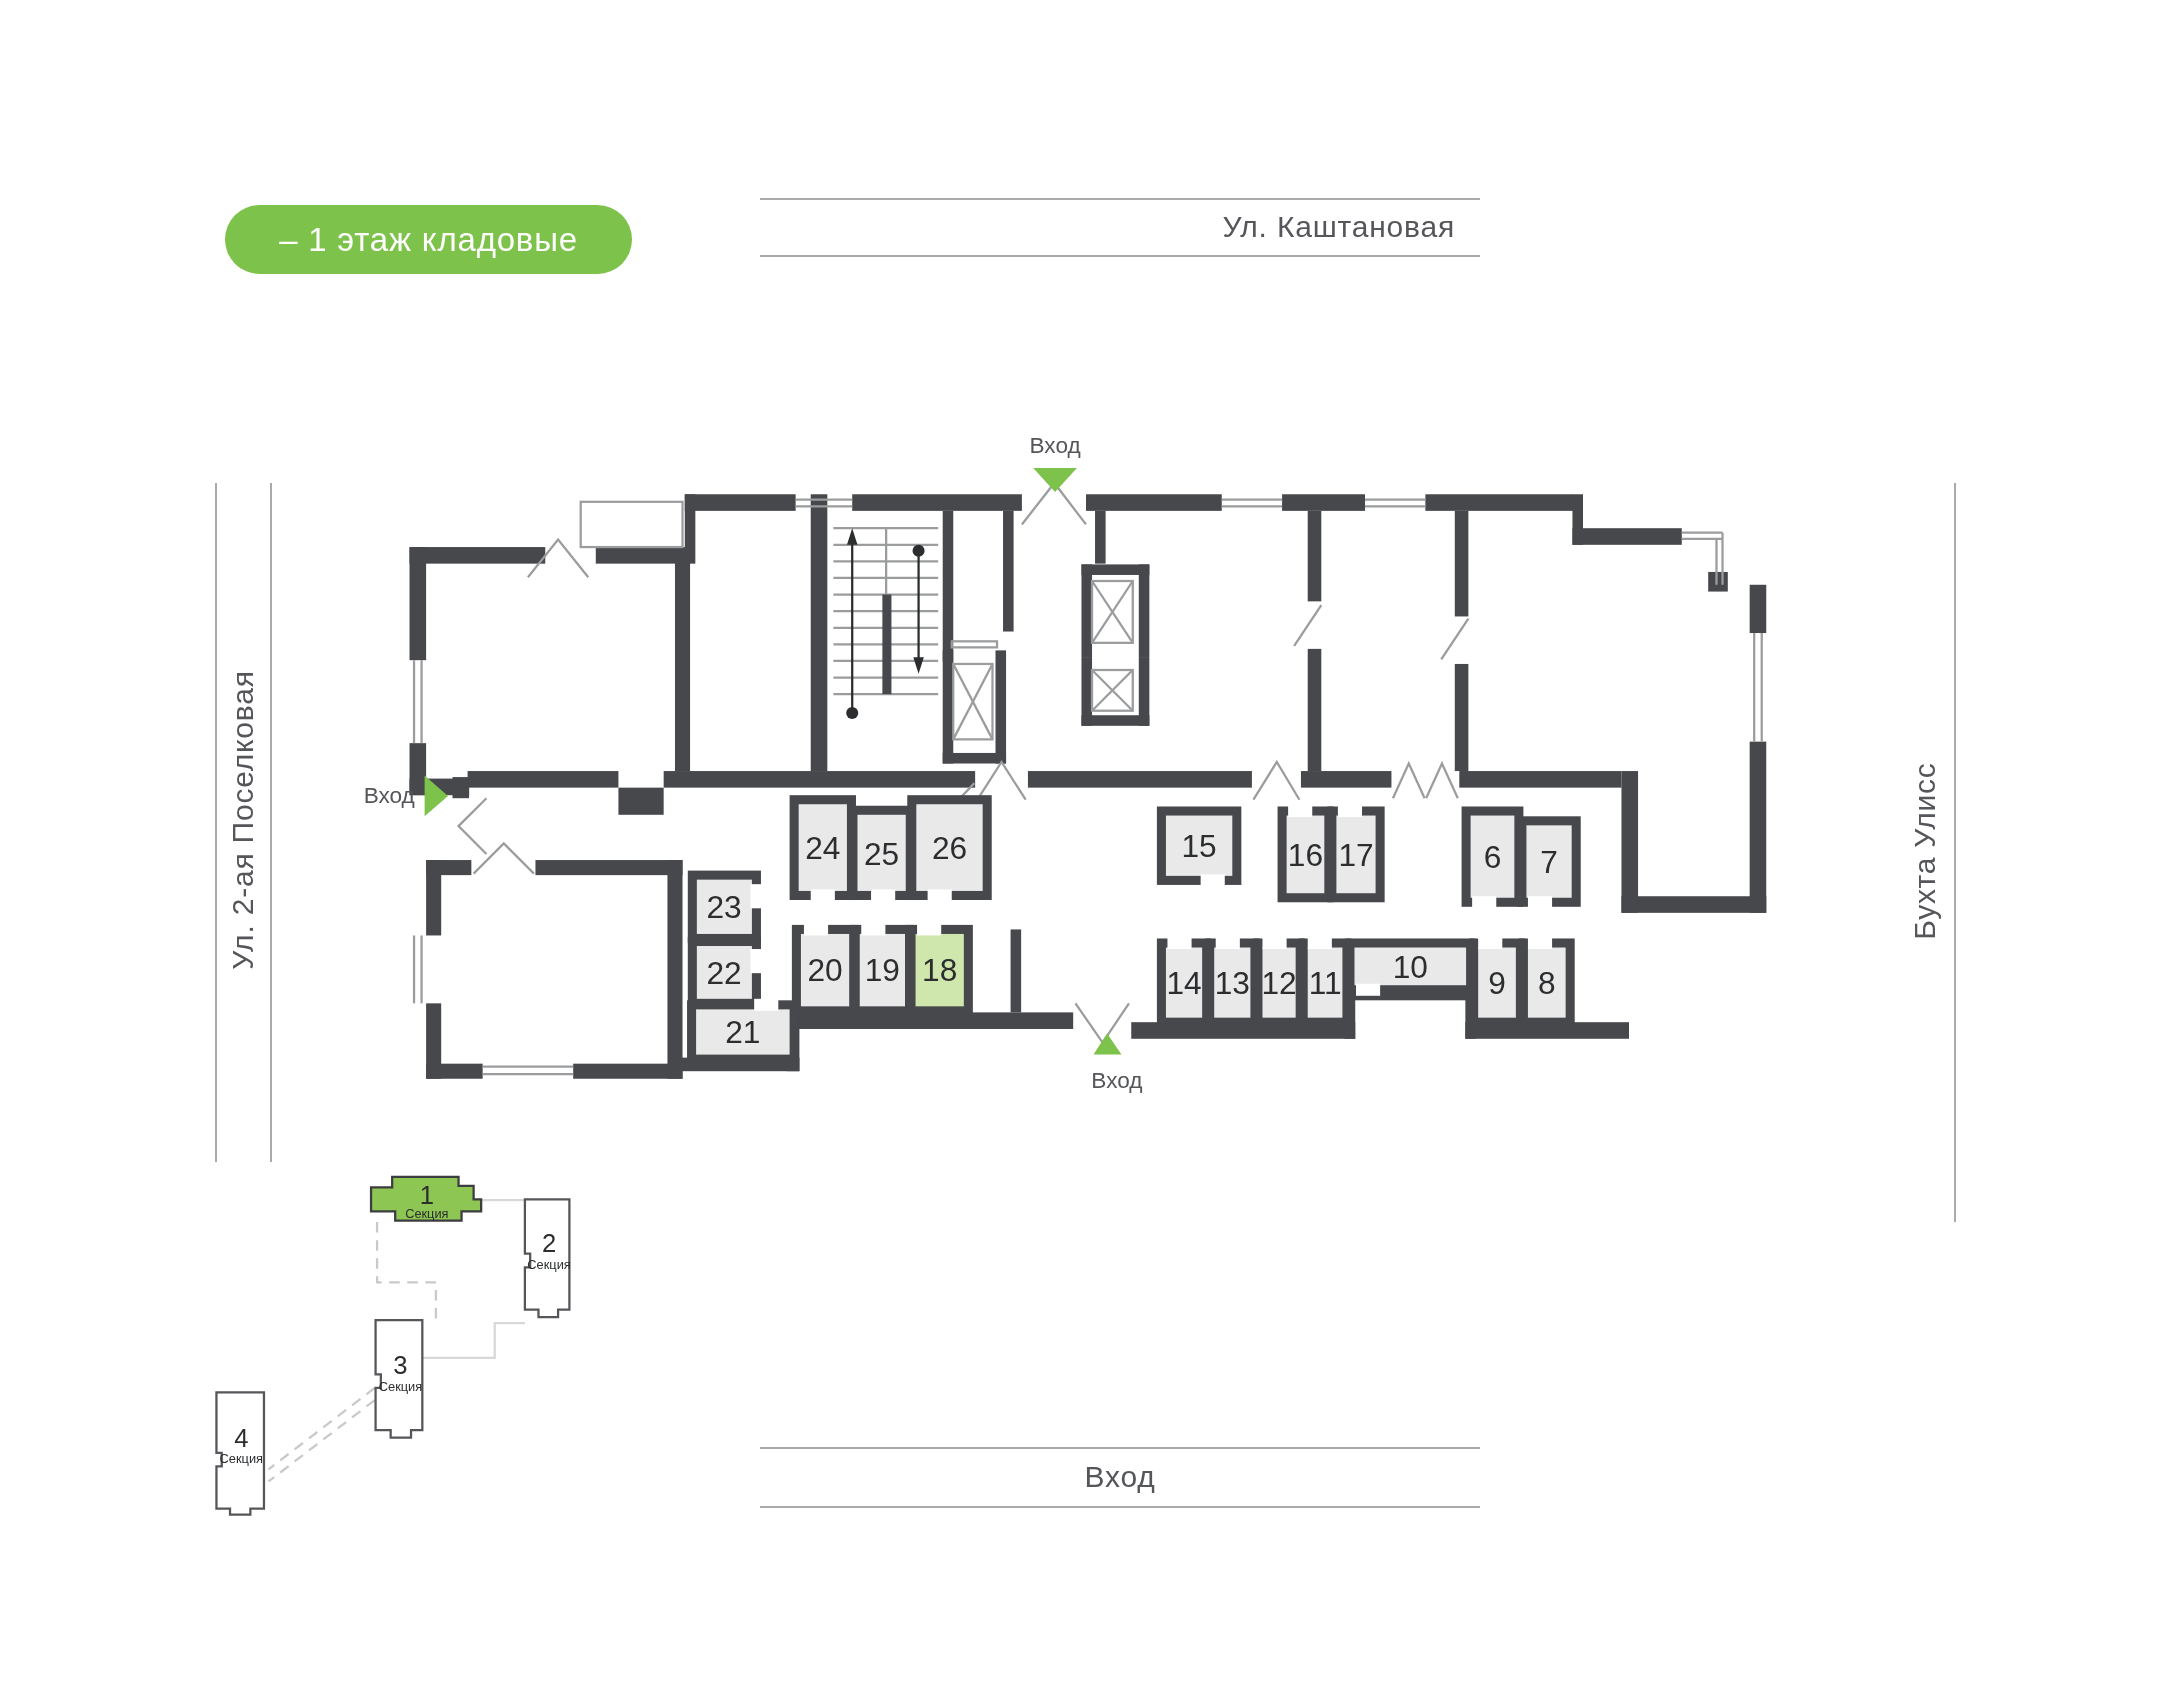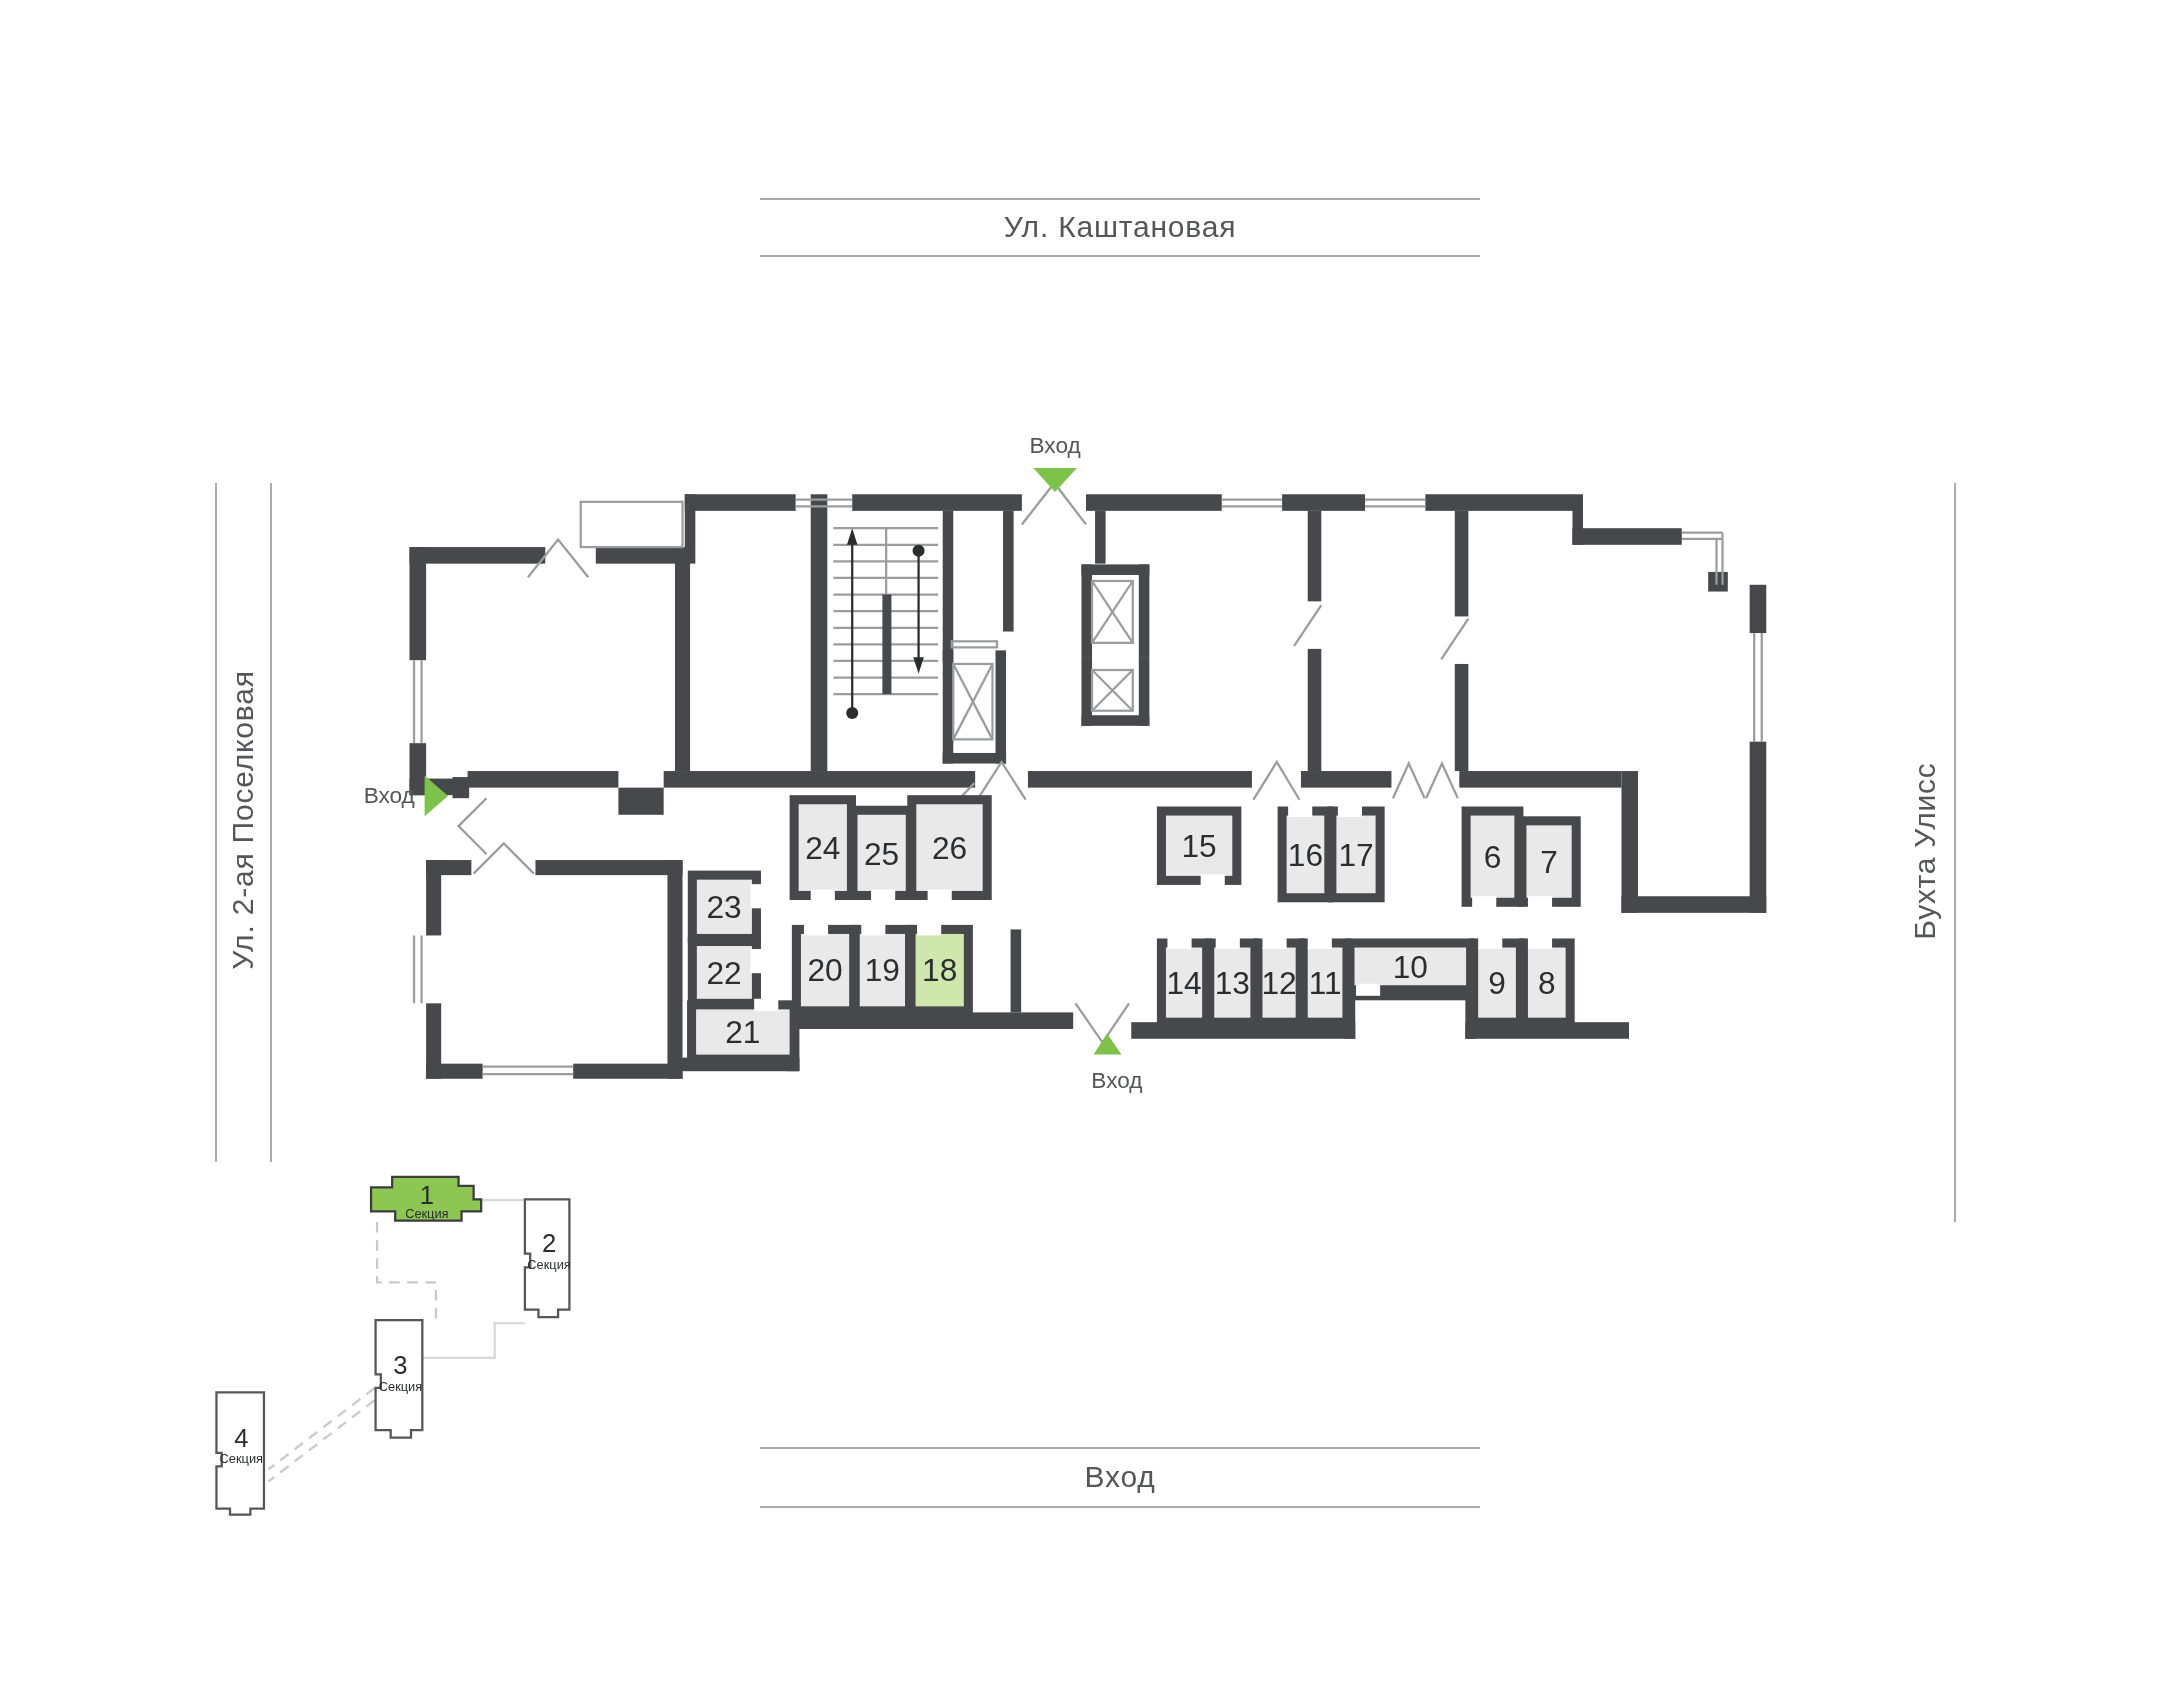--- a/index.html
+++ b/index.html
@@ -33,24 +33,25 @@
   .mm-light{stroke:#d8d8d8;stroke-width:3;fill:none;}
   .stair{stroke:#9b9c9e;stroke-width:3;}
   .arrow{stroke:#2b2d2e;stroke-width:3;fill:none;}
   .dot{fill:#2b2d2e;}
 </style>
 </head>
 <body>
 
 <div class="stage">
 
+  <div class="badge">– 1 этаж кладовые</div>
 
   <div class="hline" style="left:760px;top:198px;width:720px;"></div>
   <div class="hline" style="left:760px;top:255px;width:720px;"></div>
-  <div class="street" style="left:760px;top:210px;width:720px;">Ул. Каштановая</div>
+  <div class="street" style="left:735px;top:210px;width:720px;text-align:right;">Ул. Каштановая</div>
 
   <div class="hline" style="left:760px;top:1447px;width:720px;"></div>
   <div class="hline" style="left:760px;top:1506px;width:720px;"></div>
   <div class="street" style="left:760px;top:1460px;width:720px;">Вход</div>
 
   <div class="vline" style="left:215px;top:483px;height:679px;"></div>
   <div class="vline" style="left:270px;top:483px;height:679px;"></div>
   <div class="street street-v" style="left:-97px;top:803px;width:679px;">Ул. 2-ая Поселковая</div>
 
   <div class="vline" style="left:1954px;top:483px;height:739px;"></div>

